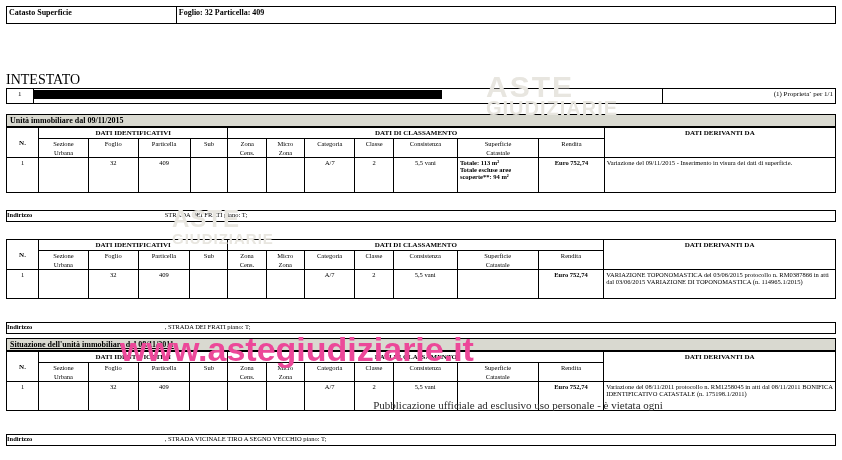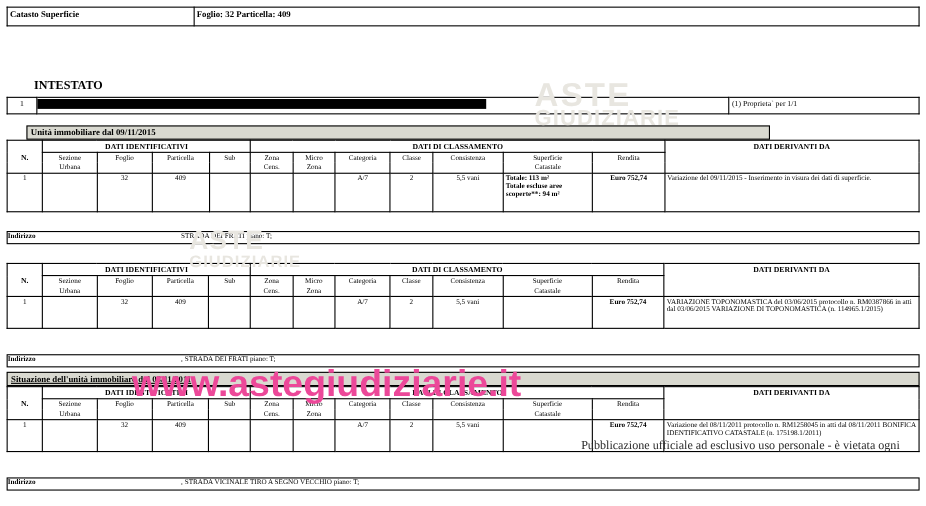--- a/index.html
+++ b/index.html
@@ -24,37 +24,37 @@
 
   
   table{border-collapse:collapse;position:absolute;}
   td,th{border:1px solid #000;padding:1px 2px;vertical-align:top;font-weight:normal;}
 
   .hdr-table{left:6px;top:6px;width:830px;}
   .hdr-table td{height:14px;font-size:8px;font-weight:bold;}
   .hdr-l{width:166px;}
   .hdr-r{width:660px;}
 
-  .section-title{position:absolute;font-weight:bold;font-size:11px;margin-left:25px;}
+  .section-title{position:absolute;font-weight:normal;font-size:14px;}
 
   .bar{position:absolute;background:#d9d9d0;border:1px solid #000;font-weight:bold;font-size:8px;padding:1px 3px;box-sizing:border-box;}
 
   .unit-table td{font-size:6.5px;text-align:center;}
   .unit-table .lft{text-align:left;}
 
   .intest-table{left:6px;top:88px;width:830px;}
   .intest-table td{height:12px;font-size:7px;}
 
   .blackbar{background:#000;height:9px;}
 
   .indirizzo{position:absolute;border:1px solid #000;box-sizing:border-box;font-size:6.5px;}
 
   .notice{
     position:absolute;left:218px;top:398px;width:600px;
-    text-align:right;font-family:"Liberation Serif",serif;
+    text-align:center;font-family:"Liberation Serif",serif;
     font-size:11px;color:#2b2b2b;line-height:15px;
   }
 </style>
 </head>
 <body>
 
 <div class="page">
 
   <table class="hdr-table">
     <tbody>
@@ -67,26 +67,26 @@
 
   <div class="section-title" style="left:6px;top:72px;">INTESTATO</div>
 
   <table class="intest-table">
     <tbody>
         <tr>
       <td style="width:22px;text-align:center;">1</td>
       <td style="width:636px;padding:0;">
         <div class="blackbar" style="margin:1px 220px 1px 0;"></div>
       </td>
-      <td style="width:170px;text-align:left;">(1) Proprieta` per 1/1</td>
-    </tr>
-  </tbody>
-    </table>
-
-  <div class="bar" style="left:24px;top:114px;width:676px;height:13px;">Unità immobiliare  dal 09/11/2015</div>
+      <td style="width:170px;text-align:right;">(1) Proprieta` per 1/1</td>
+    </tr>
+  </tbody>
+    </table>
+
+  <div class="bar" style="left:6px;top:114px;width:830px;height:13px;">Unità immobiliare  dal 09/11/2015</div>
 
   <table class="unit-table" style="left:6px;top:127px;width:830px;">
     <tbody>
         <tr>
       <th rowspan="3" style="width:28px;vertical-align:middle;font-weight:bold;">N.</th>
       <th colspan="4" style="width:180px;font-weight:bold;">DATI IDENTIFICATIVI</th>
       <th colspan="7" style="width:380px;font-weight:bold;">DATI DI CLASSAMENTO</th>
       <th rowspan="3" style="width:235px;vertical-align:top;text-align:center;font-weight:bold;">DATI DERIVANTI DA</th>
     </tr>
     <tr>

